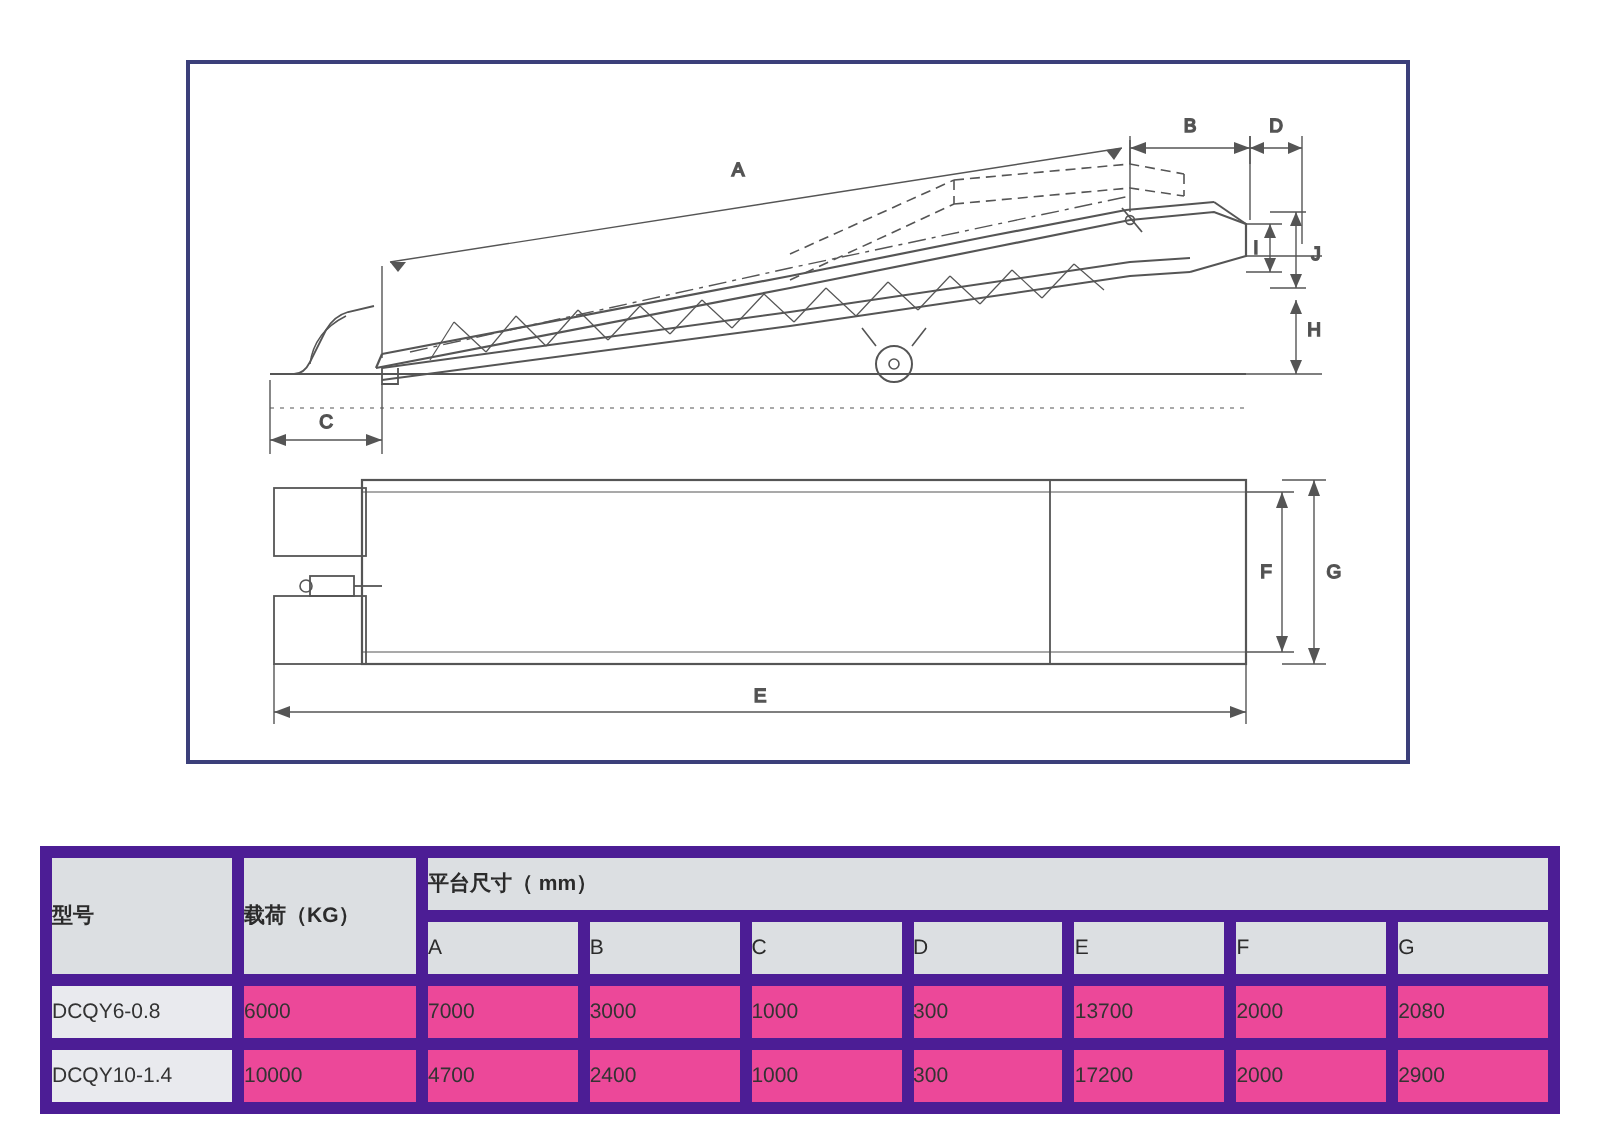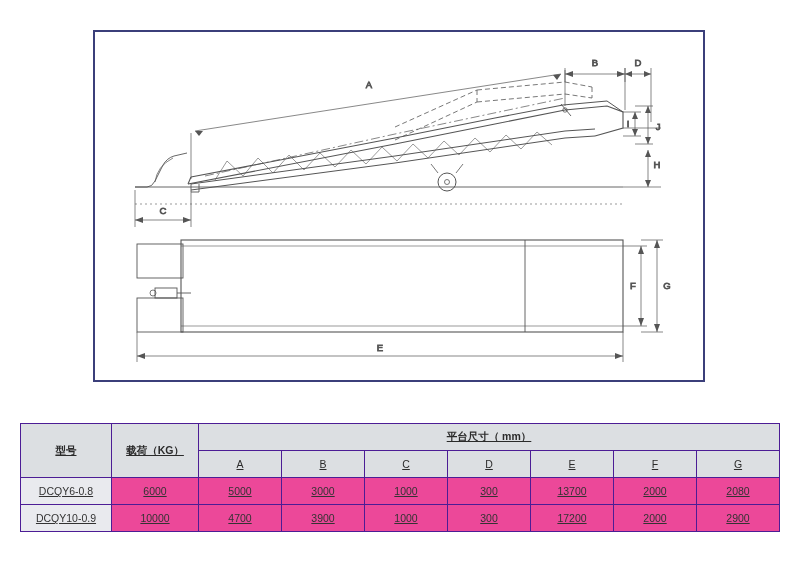--- a/index.html
+++ b/index.html
@@ -45,29 +45,28 @@
   
   .spec-table {
     position: absolute;
     left: 20px;
     top: 423px;
     width: 760px;
     border-collapse: collapse;
     table-layout: fixed;
   }
   .spec-table th, .spec-table td {
-    border: 1px solid #4c1d95;
+    border: 6px solid #4c1d95;
     font-size: 10.5px;
     color: #333333;
-    text-align: center;
+    text-align: left;
     font-weight: normal;
     padding: 0;
     height: 26px;
     vertical-align: middle;
-    text-decoration: underline;
   }
   .spec-table thead th {
     background: #dcdfe2;
     font-weight: bold;
     color: #2b2b2b;
   }
   .spec-table thead th.group {
     font-weight: bold;
   }
   .spec-table tbody td {
@@ -282,33 +281,33 @@
         <th>D</th>
         <th>E</th>
         <th>F</th>
         <th>G</th>
       </tr>
     </thead>
     <tbody>
       <tr>
         <td class="model">DCQY6-0.8</td>
         <td>6000</td>
-        <td>5000</td>
+        <td>7000</td>
         <td>3000</td>
         <td>1000</td>
         <td>300</td>
         <td>13700</td>
         <td>2000</td>
         <td>2080</td>
       </tr>
       <tr>
-        <td class="model">DCQY10-0.9</td>
+        <td class="model">DCQY10-1.4</td>
         <td>10000</td>
         <td>4700</td>
-        <td>3900</td>
+        <td>2400</td>
         <td>1000</td>
         <td>300</td>
         <td>17200</td>
         <td>2000</td>
         <td>2900</td>
       </tr>
     </tbody>
   </table>
 
 </div>

